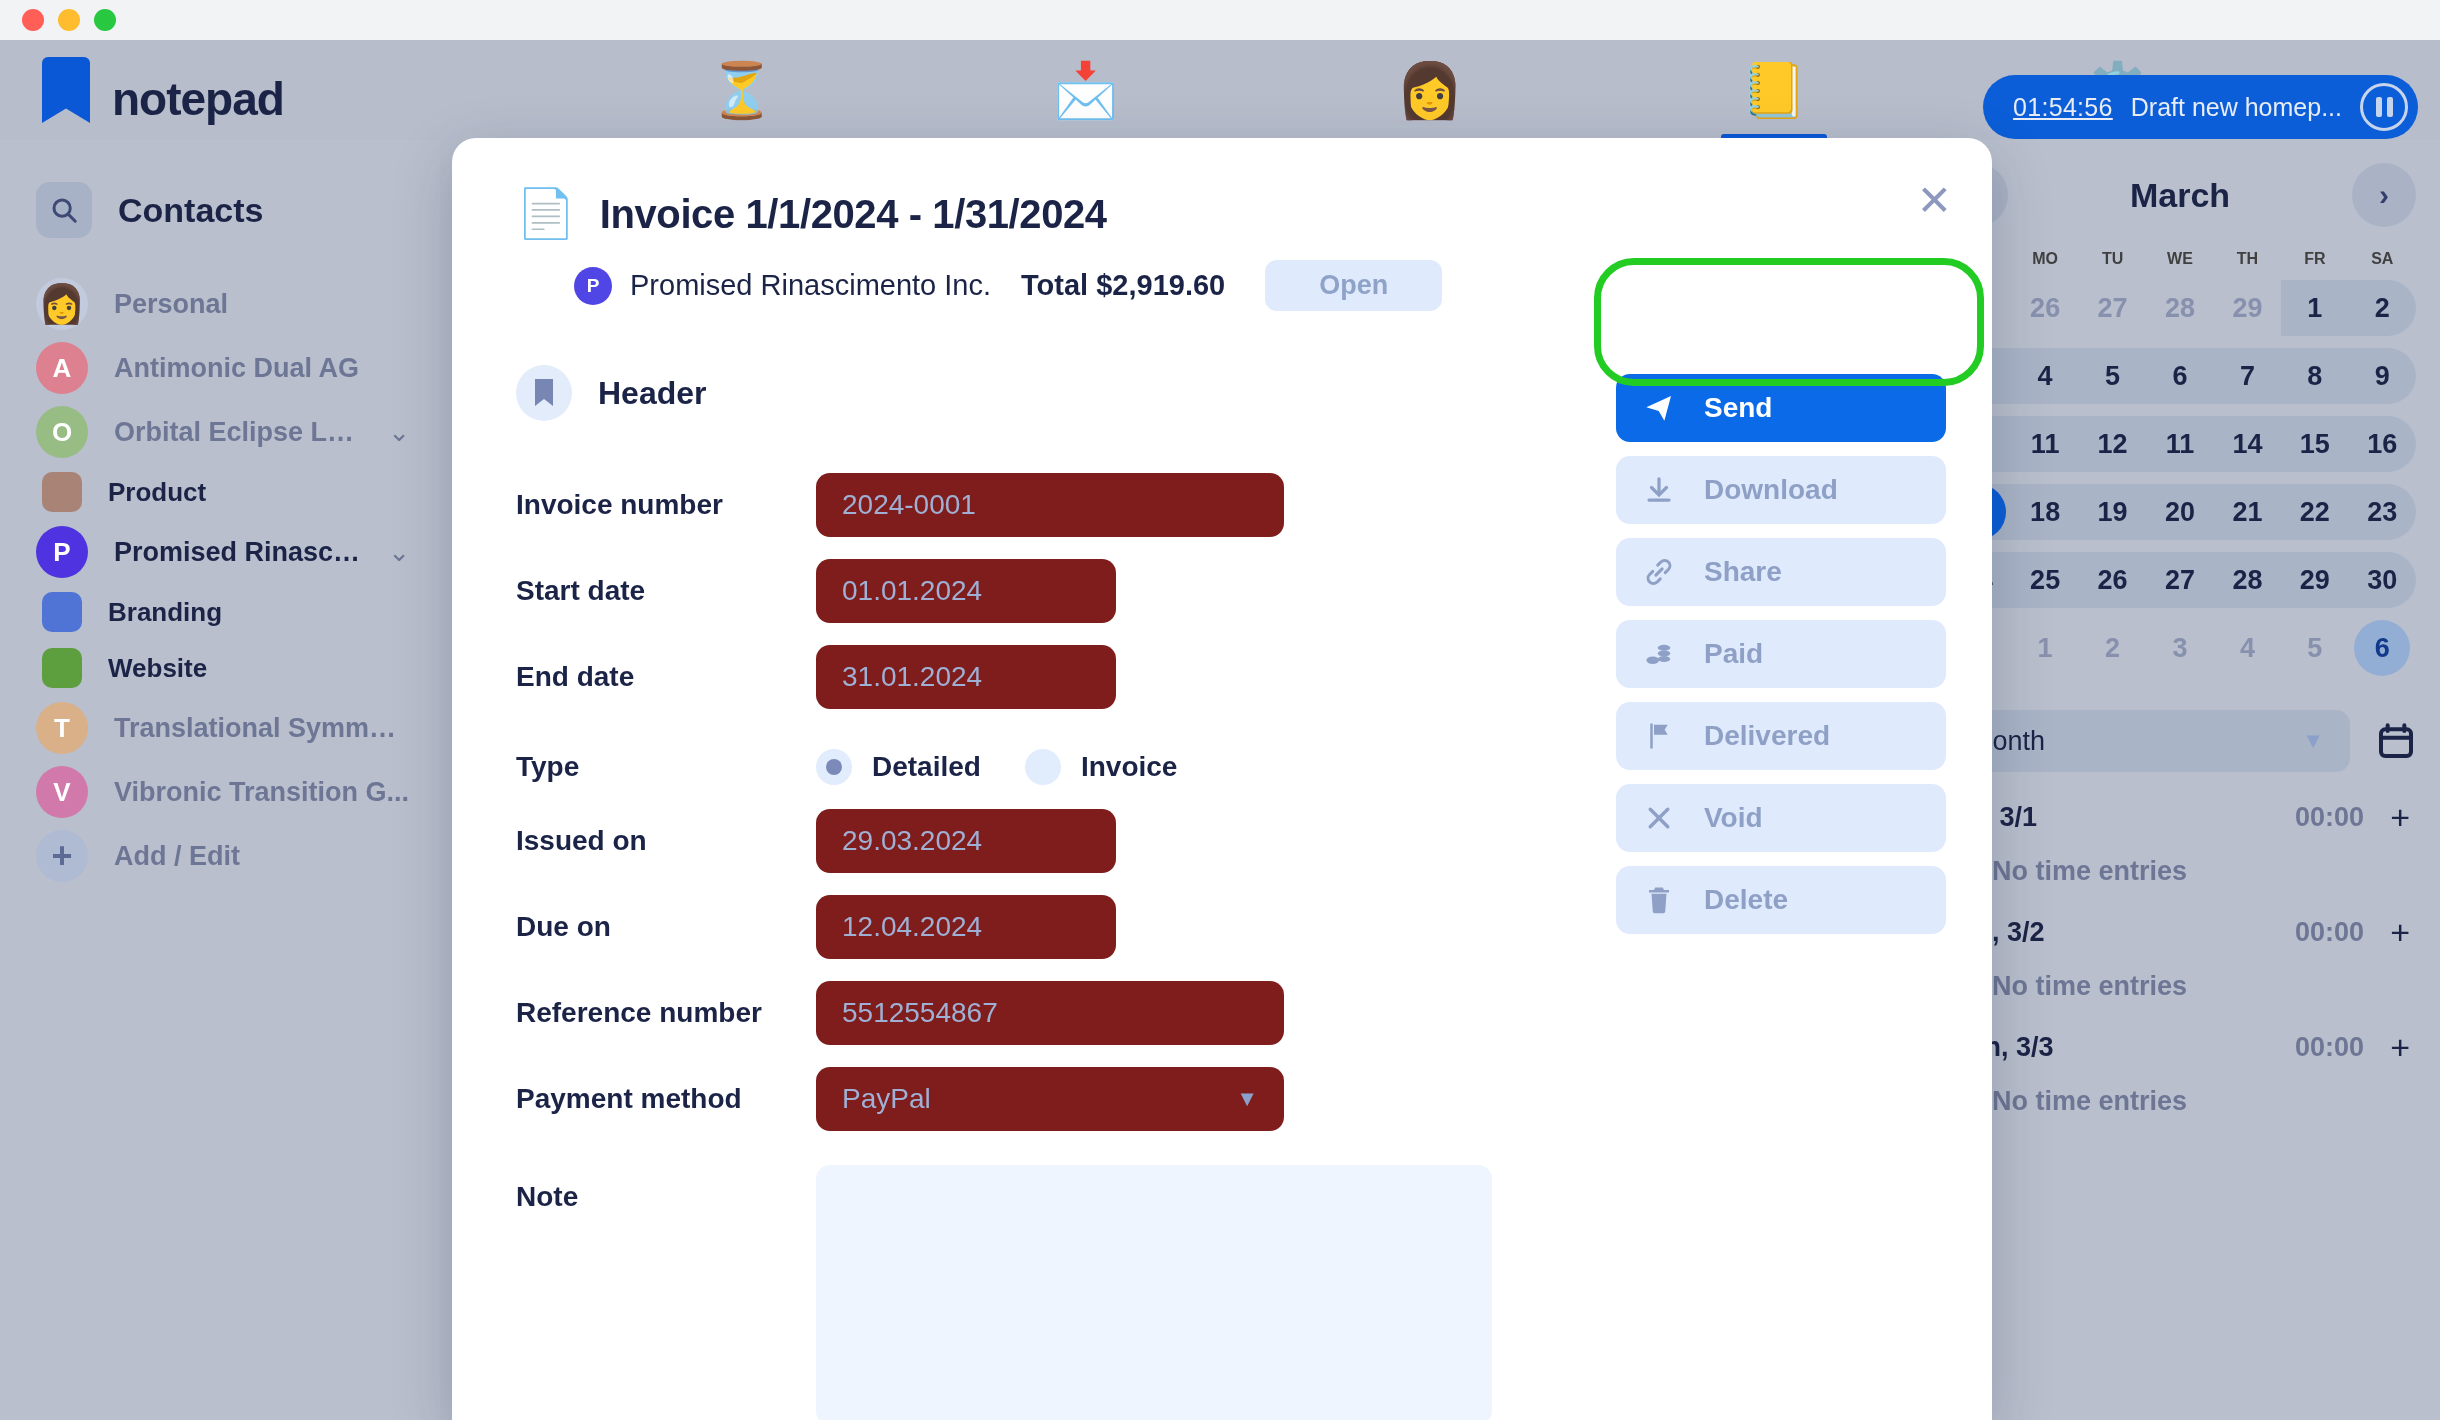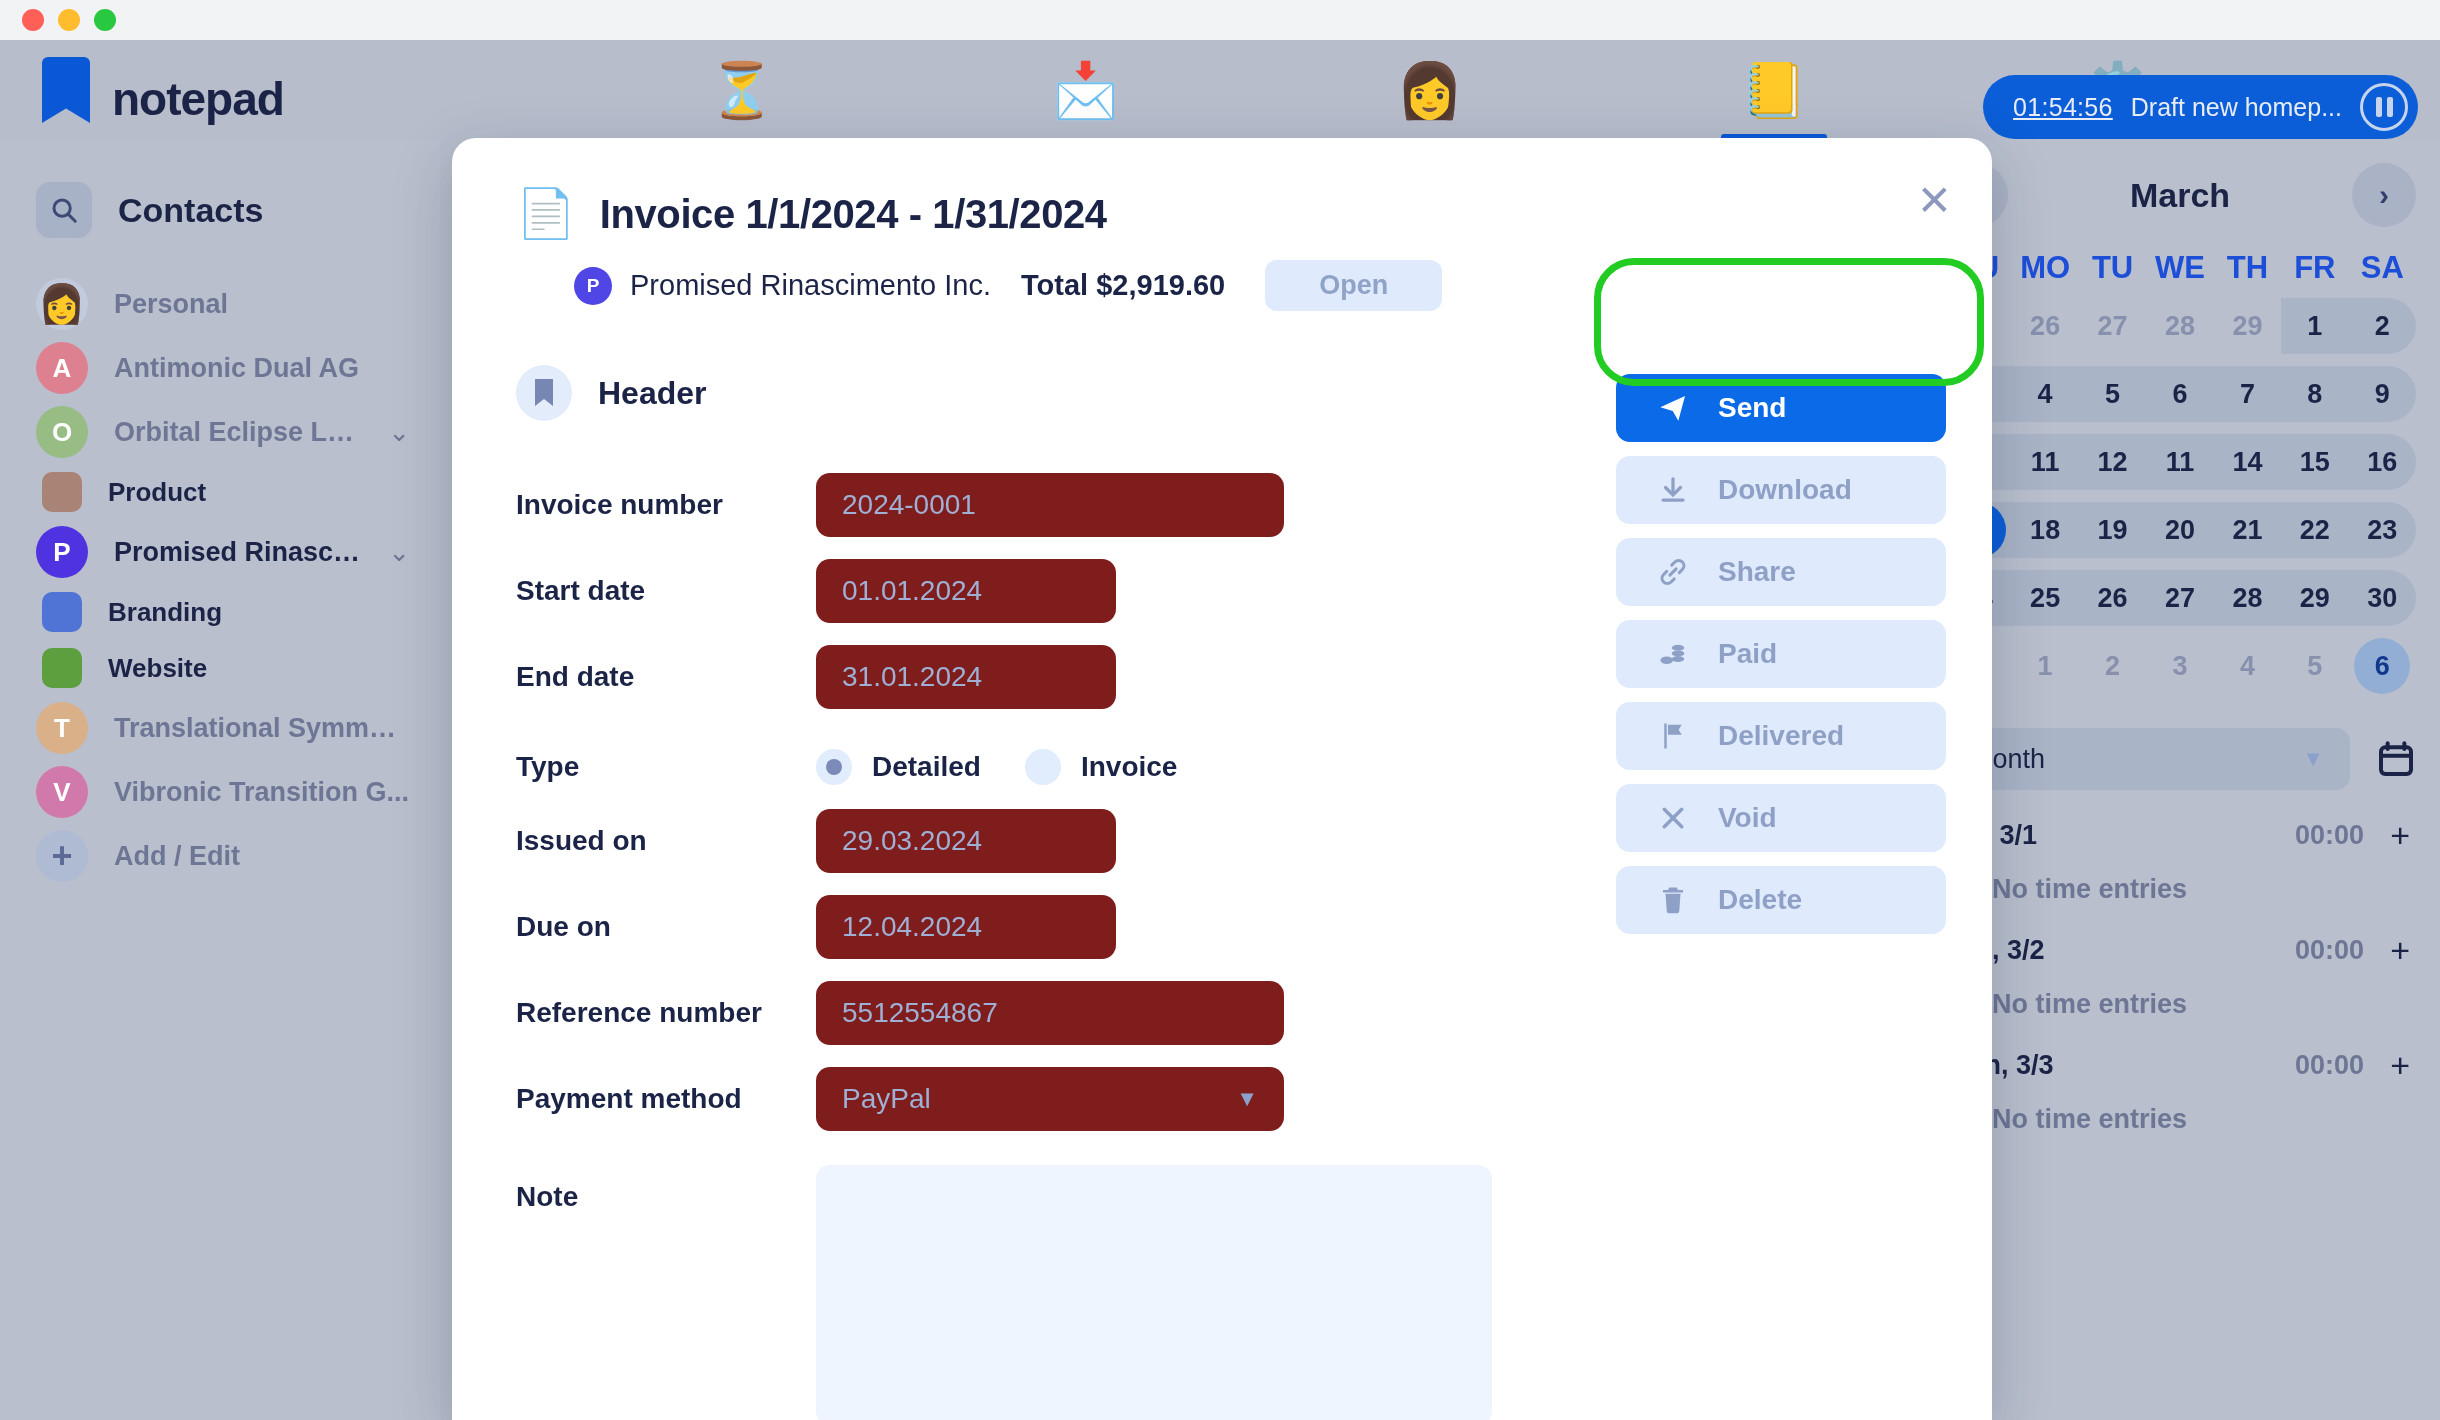--- a/index.html
+++ b/index.html
@@ -90,21 +90,21 @@
     position:absolute; right:0; top:140px; width:520px; height:1280px;
     background:#b9bfcd; padding:18px 24px 0 24px;
   }
   .cal-head { display:flex; align-items:center; justify-content:space-between; height:74px; }
   .cal-nav {
     width:64px; height:64px; border-radius:50%; background:#aab3c5;
     display:flex; align-items:center; justify-content:center; color:#33406b; font-size:30px; font-weight:700;
   }
   .cal-title { font-size:34px; font-weight:700; color:#1b2447; }
   .cal-dows { display:grid; grid-template-columns:repeat(7,1fr); margin-top:18px; }
-  .cal-dow { text-align:center; font-size:31px; font-weight:700; color:#1d4ed8; }
+  .cal-dow { text-align:center; font-size:16px; font-weight:700; color:#404040; }
   .cal-week { display:grid; grid-template-columns:repeat(7,1fr); margin-top:12px;
     background:#aab4c7; border-radius:34px; height:56px; align-items:center; }
   .cal-week.pale { background:transparent; }
   .cal-day { text-align:center; font-size:27px; font-weight:700; color:#1b2447; position:relative;
     height:56px; display:flex; align-items:center; justify-content:center; }
   .cal-day.muted { color:#8790ad; font-weight:600; }
   .cal-day.today { }
   .cal-day.today span { width:56px; height:56px; border-radius:50%; background:#0b5ed7; color:#fff;
     display:flex; align-items:center; justify-content:center; }
   .cal-day.sel span { width:56px; height:56px; border-radius:50%; background:#93aed4; color:#11398c;
@@ -165,21 +165,21 @@
   .radio-dot { width:36px; height:36px; border-radius:50%; background:#e1ecfc;
     display:flex; align-items:center; justify-content:center; }
   .radio-dot.on::after { content:""; width:16px; height:16px; border-radius:50%; background:#7b8ab8; }
   .radio-label { font-size:28px; font-weight:700; color:#1b2447; }
 
   
   .actions { position:absolute; right:46px; top:236px; width:330px; display:flex;
     flex-direction:column; gap:14px; }
   .act {
     height:68px; border-radius:14px; background:#dfeafc; display:flex; align-items:center;
-    gap:28px; padding:0 40px; color:#8fa0c6; font-size:28px; font-weight:700;
+    gap:28px; padding:0 26px; color:#8fa0c6; font-size:28px; font-weight:700;
   }
   .act.primary { background:#0b6ae8; color:#ffffff; }
   .act .aico { width:34px; height:34px; display:flex; align-items:center; justify-content:center; }
 
   .highlight {
     position:absolute; left:1594px; top:258px; width:390px; height:128px;
     border:7px solid #22cc22; border-radius:40px; pointer-events:none; z-index:30;
   }
   svg { display:block; }
 </style>

